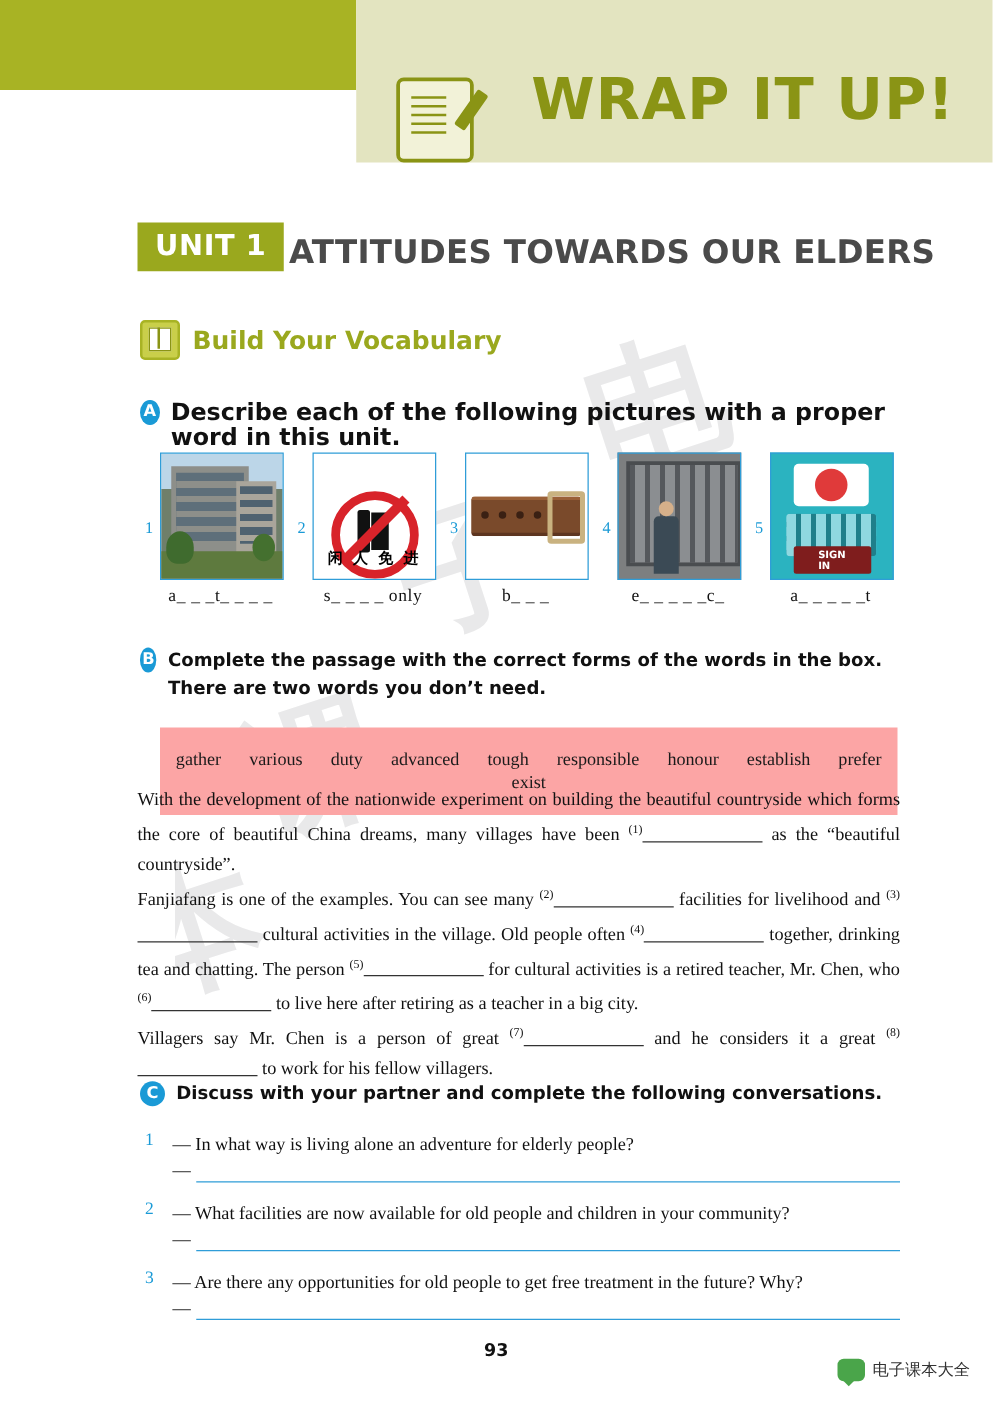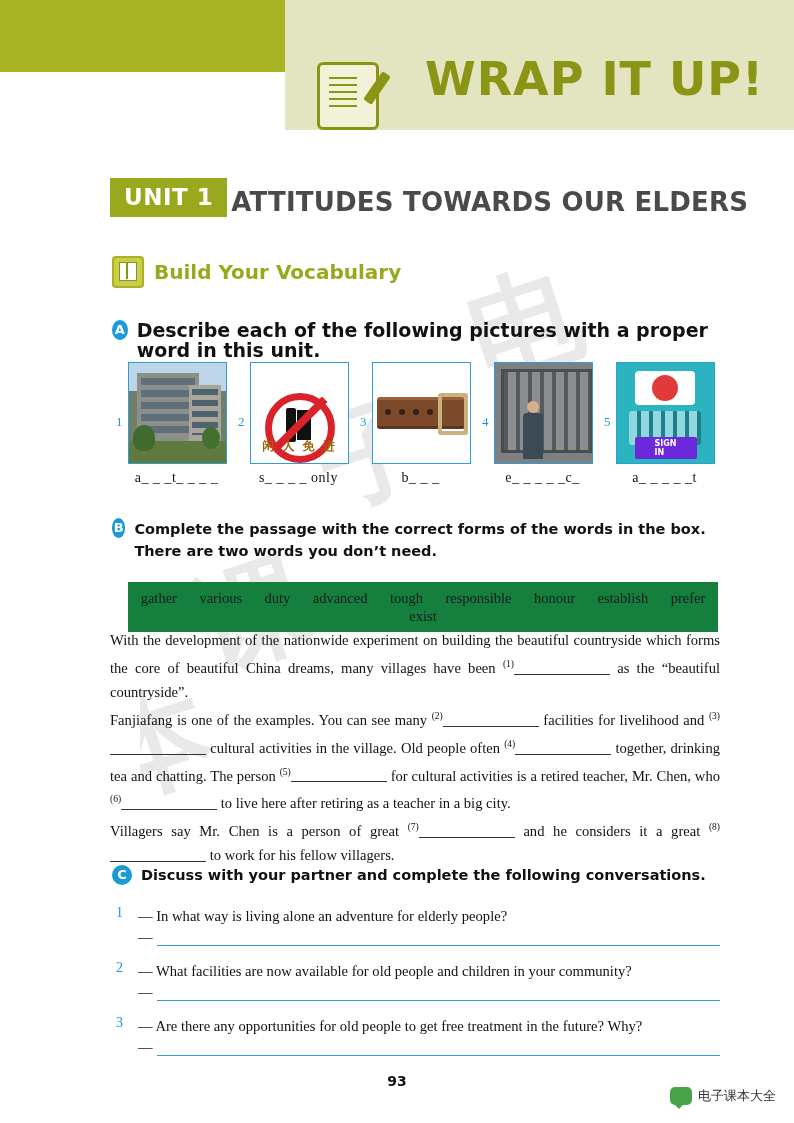--- a/index.html
+++ b/index.html
@@ -145,21 +145,21 @@
   }
   .p2 .circle .fig2{
     position:absolute;left:25px;top:10px;width:14px;height:30px;background:#111;
   }
   .p2 .slash{
     position:absolute;left:50%;top:57px;transform:translateX(-50%) rotate(-45deg);
     width:70px;height:8px;background:#d8232a;
   }
   .p2 .cn{
     position:absolute;left:0;bottom:8px;width:100%;text-align:center;
-    font-size:12px;font-weight:bold;color:#a16207;letter-spacing:2px;
+    font-size:12px;font-weight:bold;color:#000000;letter-spacing:2px;
     font-family:"DejaVu Sans", sans-serif;
   }
   
   .p3{background:#fff;}
   .p3 .belt{
     position:absolute;left:4px;top:34px;width:88px;height:26px;background:#7a4a2b;
     border-top:3px solid #9a6038;border-bottom:3px solid #5d3520;border-radius:3px;
   }
   .p3 .belt .holes{
     position:absolute;left:8px;top:9px;width:6px;height:6px;border-radius:50%;background:#3a2013;
@@ -190,27 +190,27 @@
     position:absolute;left:50%;top:4px;transform:translateX(-50%);
     width:26px;height:26px;border-radius:50%;background:#e03a3a;
   }
   .p5 .keys{
     position:absolute;left:12px;top:48px;width:72px;height:34px;background:#1f7f8a;border-radius:3px;
     background-image:repeating-linear-gradient(to right,#8fd8e0 0 8px,#1f7f8a 8px 12px),
                      repeating-linear-gradient(to bottom,#8fd8e0 0 7px,#1f7f8a 7px 11px);
   }
   .p5 .signin{
     position:absolute;left:50%;bottom:4px;transform:translateX(-50%);
-    font-size:8px;font-weight:bold;color:#fff;background:#6d28d9;padding:2px 20px;border-radius:2px;
+    font-size:8px;font-weight:bold;color:#fff;background:#7f1d1d;padding:2px 20px;border-radius:2px;
     font-family:"DejaVu Sans", sans-serif;
   }
   
   .wordbox{
-    position:absolute;left:18px;top:452px;width:590px;background:#15803d;
-    padding:7px 0;text-align:center;
+    position:absolute;left:18px;top:452px;width:590px;background:#fca5a5;
+    padding:17px 0;text-align:center;
   }
   .wordbox span{
     font-family:"Liberation Serif", serif;font-size:14.5px;color:#1a1a1a;margin:0 9px;
   }
   
   .passage{
     position:absolute;left:0px;top:498px;width:610px;
     font-family:"Liberation Serif", serif;font-size:14.6px;line-height:24px;color:#111;
     text-align:justify;
   }

